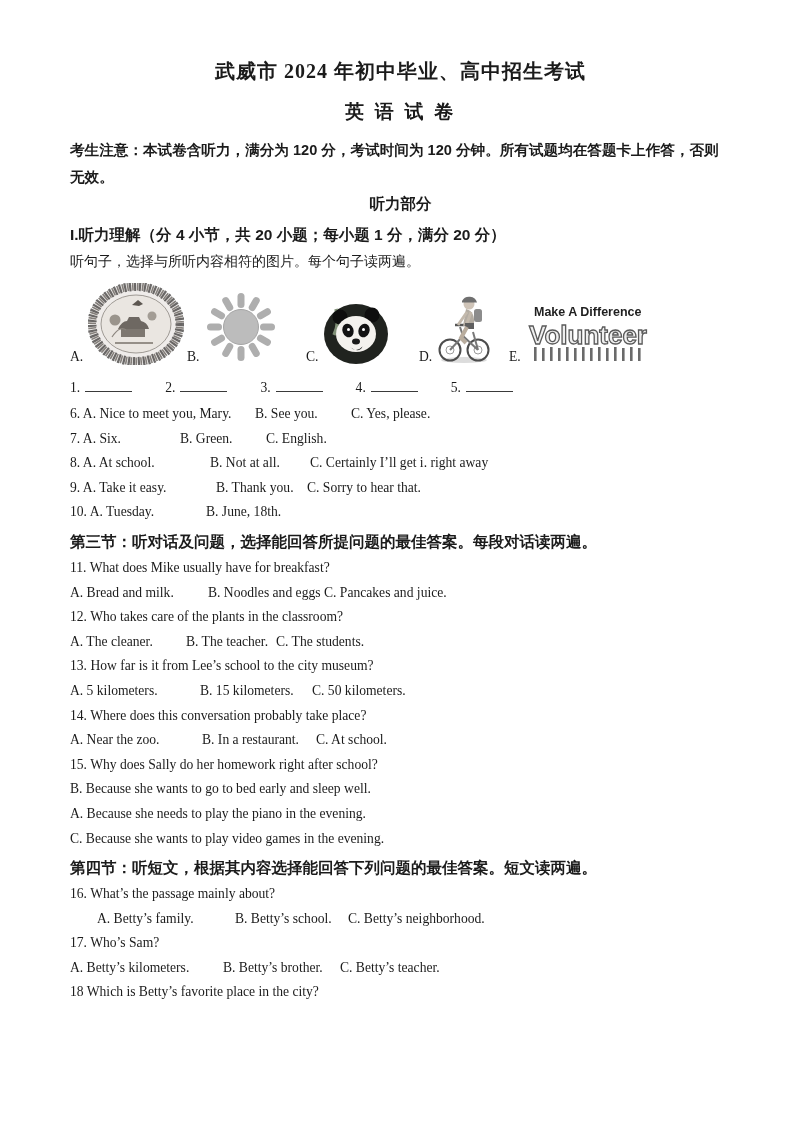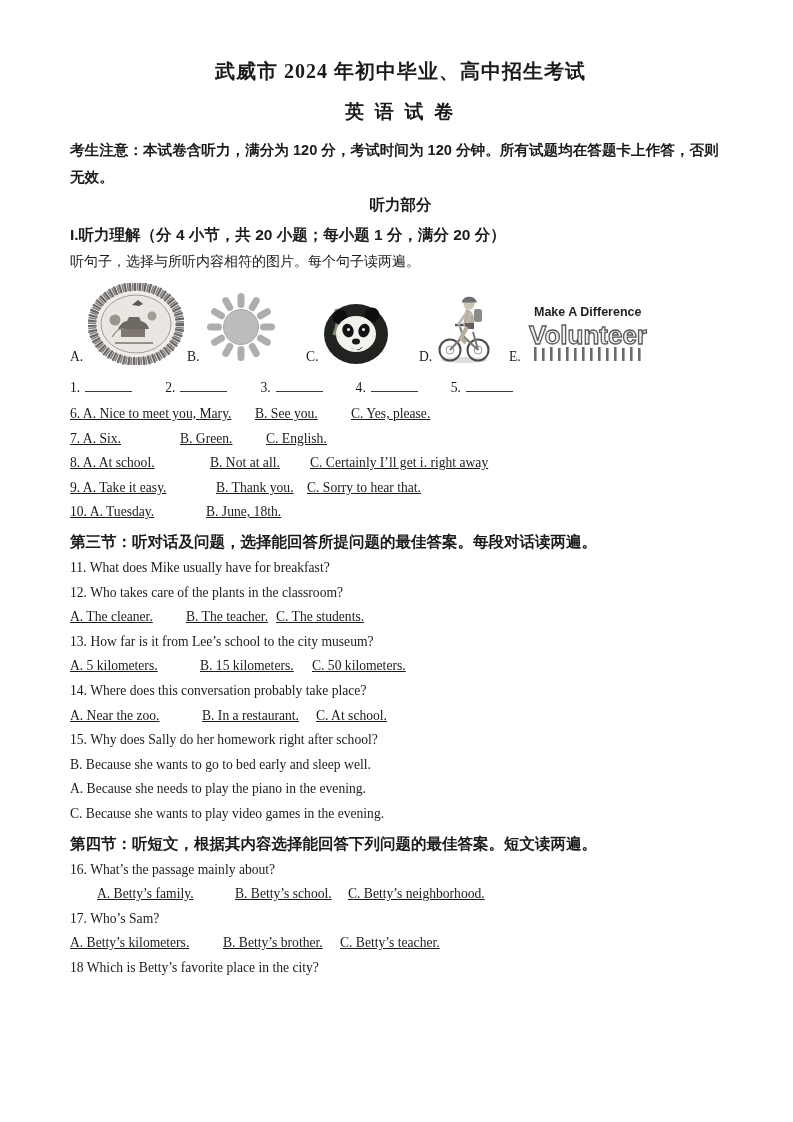--- a/index.html
+++ b/index.html
@@ -4,29 +4,29 @@
 <style>
   html,body{margin:0;padding:0;background:#ffffff;}
   body{width:793px;height:1122px;overflow:hidden;color:#1b1b1b;
        font-family:"Liberation Serif","DejaVu Serif",serif;}
   .page{padding:58px 92px 0 70px;width:661px;}
 
   .title{font-size:20px;font-weight:bold;text-align:center;line-height:26px;letter-spacing:1px;}
   .subtitle{font-size:19px;font-weight:bold;text-align:center;line-height:26px;margin-top:15px;letter-spacing:3px;}
   .notice{font-family:"Liberation Sans","DejaVu Sans",sans-serif;font-weight:bold;
           font-size:14.6px;line-height:26.5px;margin-top:12px;}
-  .center-label{font-family:Liberation Serif, serif;font-weight:bold;
+  .center-label{font-family:Liberation Mono, monospace;font-weight:bold;
           font-size:15.5px;text-align:center;line-height:26px;margin-top:2px;}
   .hei-heading{font-family:"Liberation Sans","DejaVu Sans",sans-serif;font-weight:bold;
           font-size:15.5px;line-height:28px;margin-top:3px;}
   .instruction{font-size:14px;line-height:25px;}
 
   .line{font-size:13.6px;line-height:24.6px;}
   .opt-row{display:grid;font-size:13.6px;line-height:24.6px;}
-  .opt-row span{white-space:nowrap;text-decoration:underline;}
+  .opt-row span{white-space:nowrap;}
   .g6 {grid-template-columns:185px 96px 1fr;}
   .g7 {grid-template-columns:110px 86px 1fr;}
   .g8 {grid-template-columns:140px 100px 1fr;}
   .g9 {grid-template-columns:146px 91px 1fr;}
   .g10{grid-template-columns:136px 82px 1fr;}
   .g11{grid-template-columns:138px 116px 1fr;}
   .g12{grid-template-columns:116px 90px 1fr;}
   .g13{grid-template-columns:130px 112px 1fr;}
   .g14{grid-template-columns:132px 114px 1fr;}
   .g16{grid-template-columns:138px 113px 1fr;margin-left:27px;}
@@ -186,20 +186,25 @@
     <span>C. Sorry to hear that.</span>
   </div>
   <div class="opt-row g10">
     <span>10. A. Tuesday.</span>
     <span>B. June, 18th.</span>
   </div>
 
   <div class="hei-heading">第三节：听对话及问题，选择能回答所提问题的最佳答案。每段对话读两遍。</div>
 
   <div class="line">11. What does Mike usually have for breakfast?</div>
+  <div class="opt-row g11">
+    <span>A. Bread and milk.</span>
+    <span>B. Noodles and eggs</span>
+    <span>C. Pancakes and juice.</span>
+  </div>
   <div class="line">12. Who takes care of the plants in the classroom?</div>
   <div class="opt-row g12">
     <span>A. The cleaner.</span>
     <span>B. The teacher.</span>
     <span>C. The students.</span>
   </div>
   <div class="line">13. How far is it from Lee’s school to the city museum?</div>
   <div class="opt-row g13">
     <span>A. 5 kilometers.</span>
     <span>B. 15 kilometers.</span>

